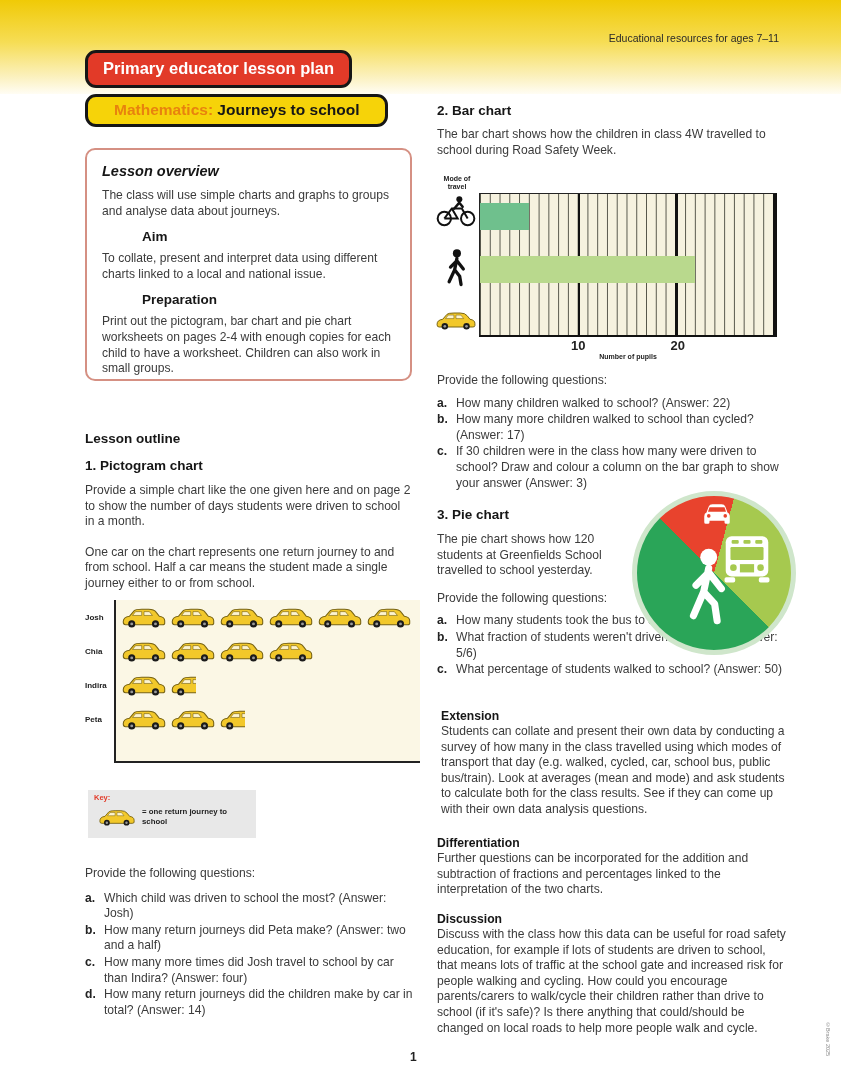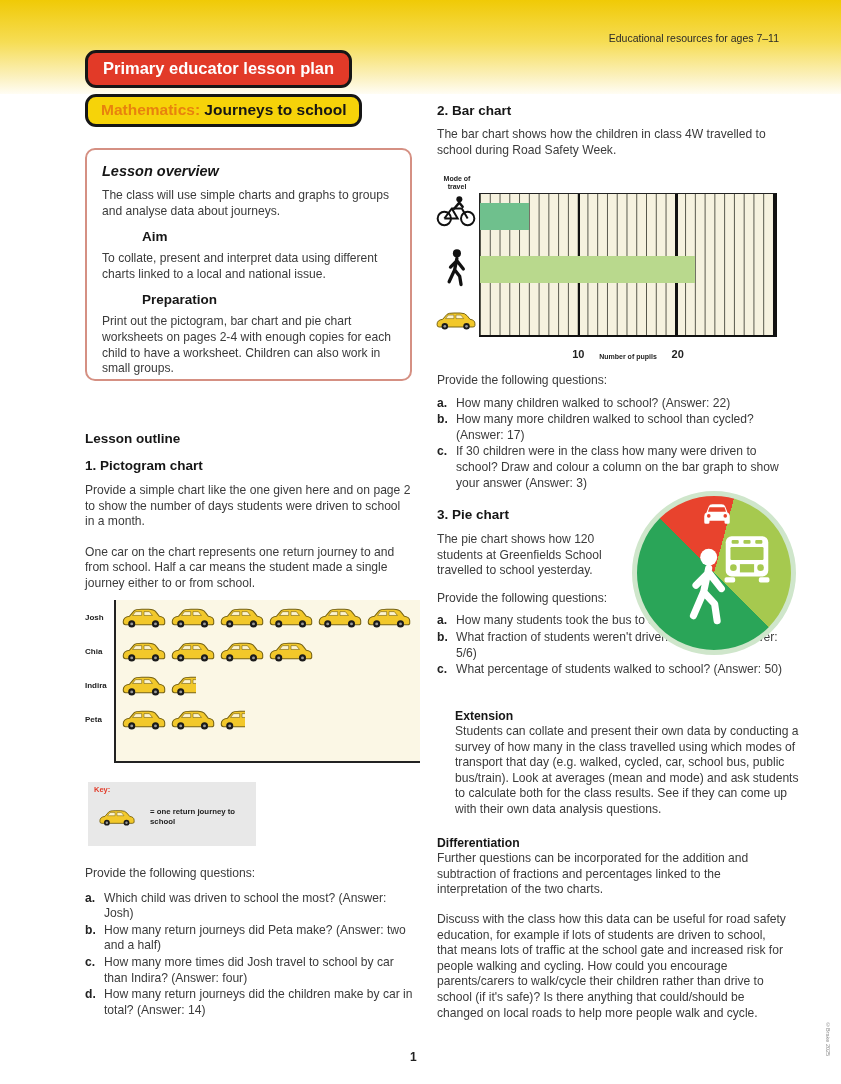--- a/index.html
+++ b/index.html
@@ -11,21 +11,21 @@
     background:linear-gradient(180deg,#f0ca06 0%,#f6dd55 45%,#fcf3c8 85%,#fffdf4 100%); }
   .logo { position:absolute; top:30px; right:62px; text-align:right; }
   .logo-row { display:flex; align-items:center; justify-content:flex-end; gap:4px; }
   .logo-title { font-size:20px; font-weight:bold; color:#1d1d1b; letter-spacing:-0.3px; }
   .logo-heart { width:22px; height:22px; transform:rotate(6deg); }
   .logo-sub { font-size:10.5px; color:#2a2a28; margin-top:2px; }
 
   .badge-red { position:absolute; left:85px; top:50px; background:#e23a28; border:3px solid #161616;
     border-radius:11px; padding:6px 15px 7px; color:#fff; font-weight:bold; font-size:16.5px; }
   .badge-yellow { position:absolute; left:85px; top:94px; background:#f6d309; border:3px solid #161616;
-    border-radius:11px; padding:4px 13px 5px; font-weight:bold; font-size:15.5px; color:#161616; }
+    border-radius:11px; padding:4px 26px 5px; font-weight:bold; font-size:15.5px; color:#161616; }
   .badge-yellow .subject { color:#e8820e; }
 
   
   .h-big { font-size:14.5px; font-weight:bold; color:#161616;font-style:italic; }
   .h-med { font-size:13.5px; font-weight:bold; color:#161616; }
   .h-small { font-size:12.2px; font-weight:bold; color:#161616; }
   .body-text { font-size:12.1px; line-height:1.29; color:#3b3b3b; }
   .q-row { display:flex; font-size:12.1px; line-height:1.29; margin-bottom:1px; }
   .q-letter { font-weight:bold; color:#222; width:19px; flex:0 0 19px; }
   .q-text { flex:1; }
@@ -53,21 +53,21 @@
   .pg-rows { position:relative; }
   .pg-row { display:flex; align-items:center; height:34px; }
   .pg-label { width:29px; flex:0 0 29px; font-size:8px; font-weight:bold; color:#222; }
   .pg-cars { display:flex; align-items:center; gap:3px; padding-left:7px; }
   .car { display:inline-block; width:46px; height:24px; }
   .car svg { width:46px; height:24px; display:block; }
   .car.half { width:26px; overflow:hidden; }
 
   
   .key-row { position:absolute; top:634px; left:3px; display:flex; gap:9px; }
-  .key-box { background:#e8e8e8; height:64px; display:flex; align-items:center; padding:4px 10px; gap:14px; position:relative; }
+  .key-box { background:#e8e8e8; height:48px; display:flex; align-items:center; padding:4px 10px; gap:6px; position:relative;margin-top:8px; }
   .key-box.first { width:168px; }
   .key-box.second { width:146px; }
   .key-label { position:absolute; top:3px; left:6px; font-size:7.5px; font-weight:bold; color:#e23a28; }
   .key-car { width:38px; height:20px; flex:0 0 auto; margin-top:6px; }
   .key-car svg { width:38px; height:20px; display:block; }
   .key-car.half { width:22px; overflow:hidden; }
   .key-text { font-size:7.8px; font-weight:bold; color:#222; line-height:1.25; margin-top:5px; }
 
   .questions-block { position:absolute; top:718px; left:0; width:330px; }
   .questions-block .intro { margin-bottom:9px; }
@@ -82,21 +82,21 @@
   .bc-plot { position:relative; width:298px; height:144px; background:#f6f2df;
     border-top:1.5px solid #222; border-left:1.5px solid #222; border-bottom:2px solid #111; border-right:4px solid #111;
     background-image:linear-gradient(to right,#56564a 1px,transparent 1px);
     background-size:3.3333% 100%; }
   .bc-thick { position:absolute; top:0; bottom:0; width:2.5px; background:#111; }
   .bc-thick.t10 { left:33.33%; } .bc-thick.t20 { left:66.67%; }
   .hbar { position:absolute; left:0; height:27px; }
   .hbar.cycle { top:9px; background:#6fc08d; }
   .hbar.walk { top:62px; background:#b9d98d; }
   .bc-xticks { position:relative; margin-left:42px; width:298px; height:13px; }
-  .bc-xticks span { position:absolute; transform:translateX(-50%); font-size:11px; font-weight:bold; color:#222; top:11px; }
+  .bc-xticks span { position:absolute; transform:translateX(-50%); font-size:13px; font-weight:bold; color:#222; top:1px; }
   .bc-xticks .tk10 { left:33.33%; } .bc-xticks .tk20 { left:66.67%; }
   .bc-xlabel { margin-left:42px; width:298px; text-align:center; font-size:7px; font-weight:bold; color:#222; margin-top:3px; }
   .bike-icon svg { width:40px; height:32px; }
   .walker-icon svg { width:22px; height:40px; }
   .bc-car-icon svg { width:42px; height:22px; }
 
   .bar-questions { position:absolute; top:270px; left:0; width:352px; }
   .bar-questions .intro { margin-bottom:7px; }
 
   
@@ -106,21 +106,21 @@
   .pie-wrap { position:absolute; top:-16px; right:-7px; width:164px; height:164px; }
   .pie { width:164px; height:164px; border-radius:50%; border:5px solid #cfe6cb; position:relative; }
   .pie-icon { position:absolute; }
   .pie-icon.car { top:6px; left:58px; width:44px; }
   .pie-icon.bus { top:38px; right:18px; width:52px; }
   .pie-icon.walker { top:52px; left:48px; width:44px; }
   .pie-icon svg { width:100%; display:block; }
   .pie-questions .intro { margin-bottom:7px; }
 
   
-  .extension { position:absolute; top:606px; left:18px; width:352px; }
+  .extension { position:absolute; top:606px; left:4px; width:352px; }
   .differentiation { position:absolute; top:733px; left:0; width:352px; }
   .discussion { position:absolute; top:809px; left:0; width:352px; }
   .extension .h-small, .differentiation .h-small, .discussion .h-small { margin-bottom:1px; }
 
   .page-number { position:absolute; left:410px; bottom:20px; font-size:12px; font-weight:bold; color:#222; }
   .credit { position:absolute; right:10px; bottom:28px; writing-mode:vertical-rl; font-size:5.5px; color:#888; }
 </style>
 </head>
 <body>
 
@@ -506,19 +506,20 @@
       <div class="h-small">Extension</div>
       <p class="body-text">Students can collate and present their own data by conducting a survey of how many in the class travelled using which modes of transport that day (e.g. walked, cycled, car, school bus, public bus/train). Look at averages (mean and mode) and ask students to calculate both for the class results. See if they can come up with their own data analysis questions.</p>
     </div>
 
     <div class="differentiation">
       <div class="h-small">Differentiation</div>
       <p class="body-text">Further questions can be incorporated for the addition and subtraction of fractions and percentages linked to the interpretation of the two charts.</p>
     </div>
 
     <div class="discussion">
+      <div class="h-small">Discussion</div>
       <p class="body-text">Discuss with the class how this data can be useful for road safety education, for example if lots of students are driven to school, that means lots of traffic at the school gate and increased risk for people walking and cycling. How could you encourage parents/carers to walk/cycle their children rather than drive to school (if it's safe)? Is there anything that could/should be changed on local roads to help more people walk and cycle.</p>
     </div>
   </div>
 
   <div class="page-number">1</div>
   <div class="credit">©Brake 2025</div>
 </div>
 
 </body></html>

